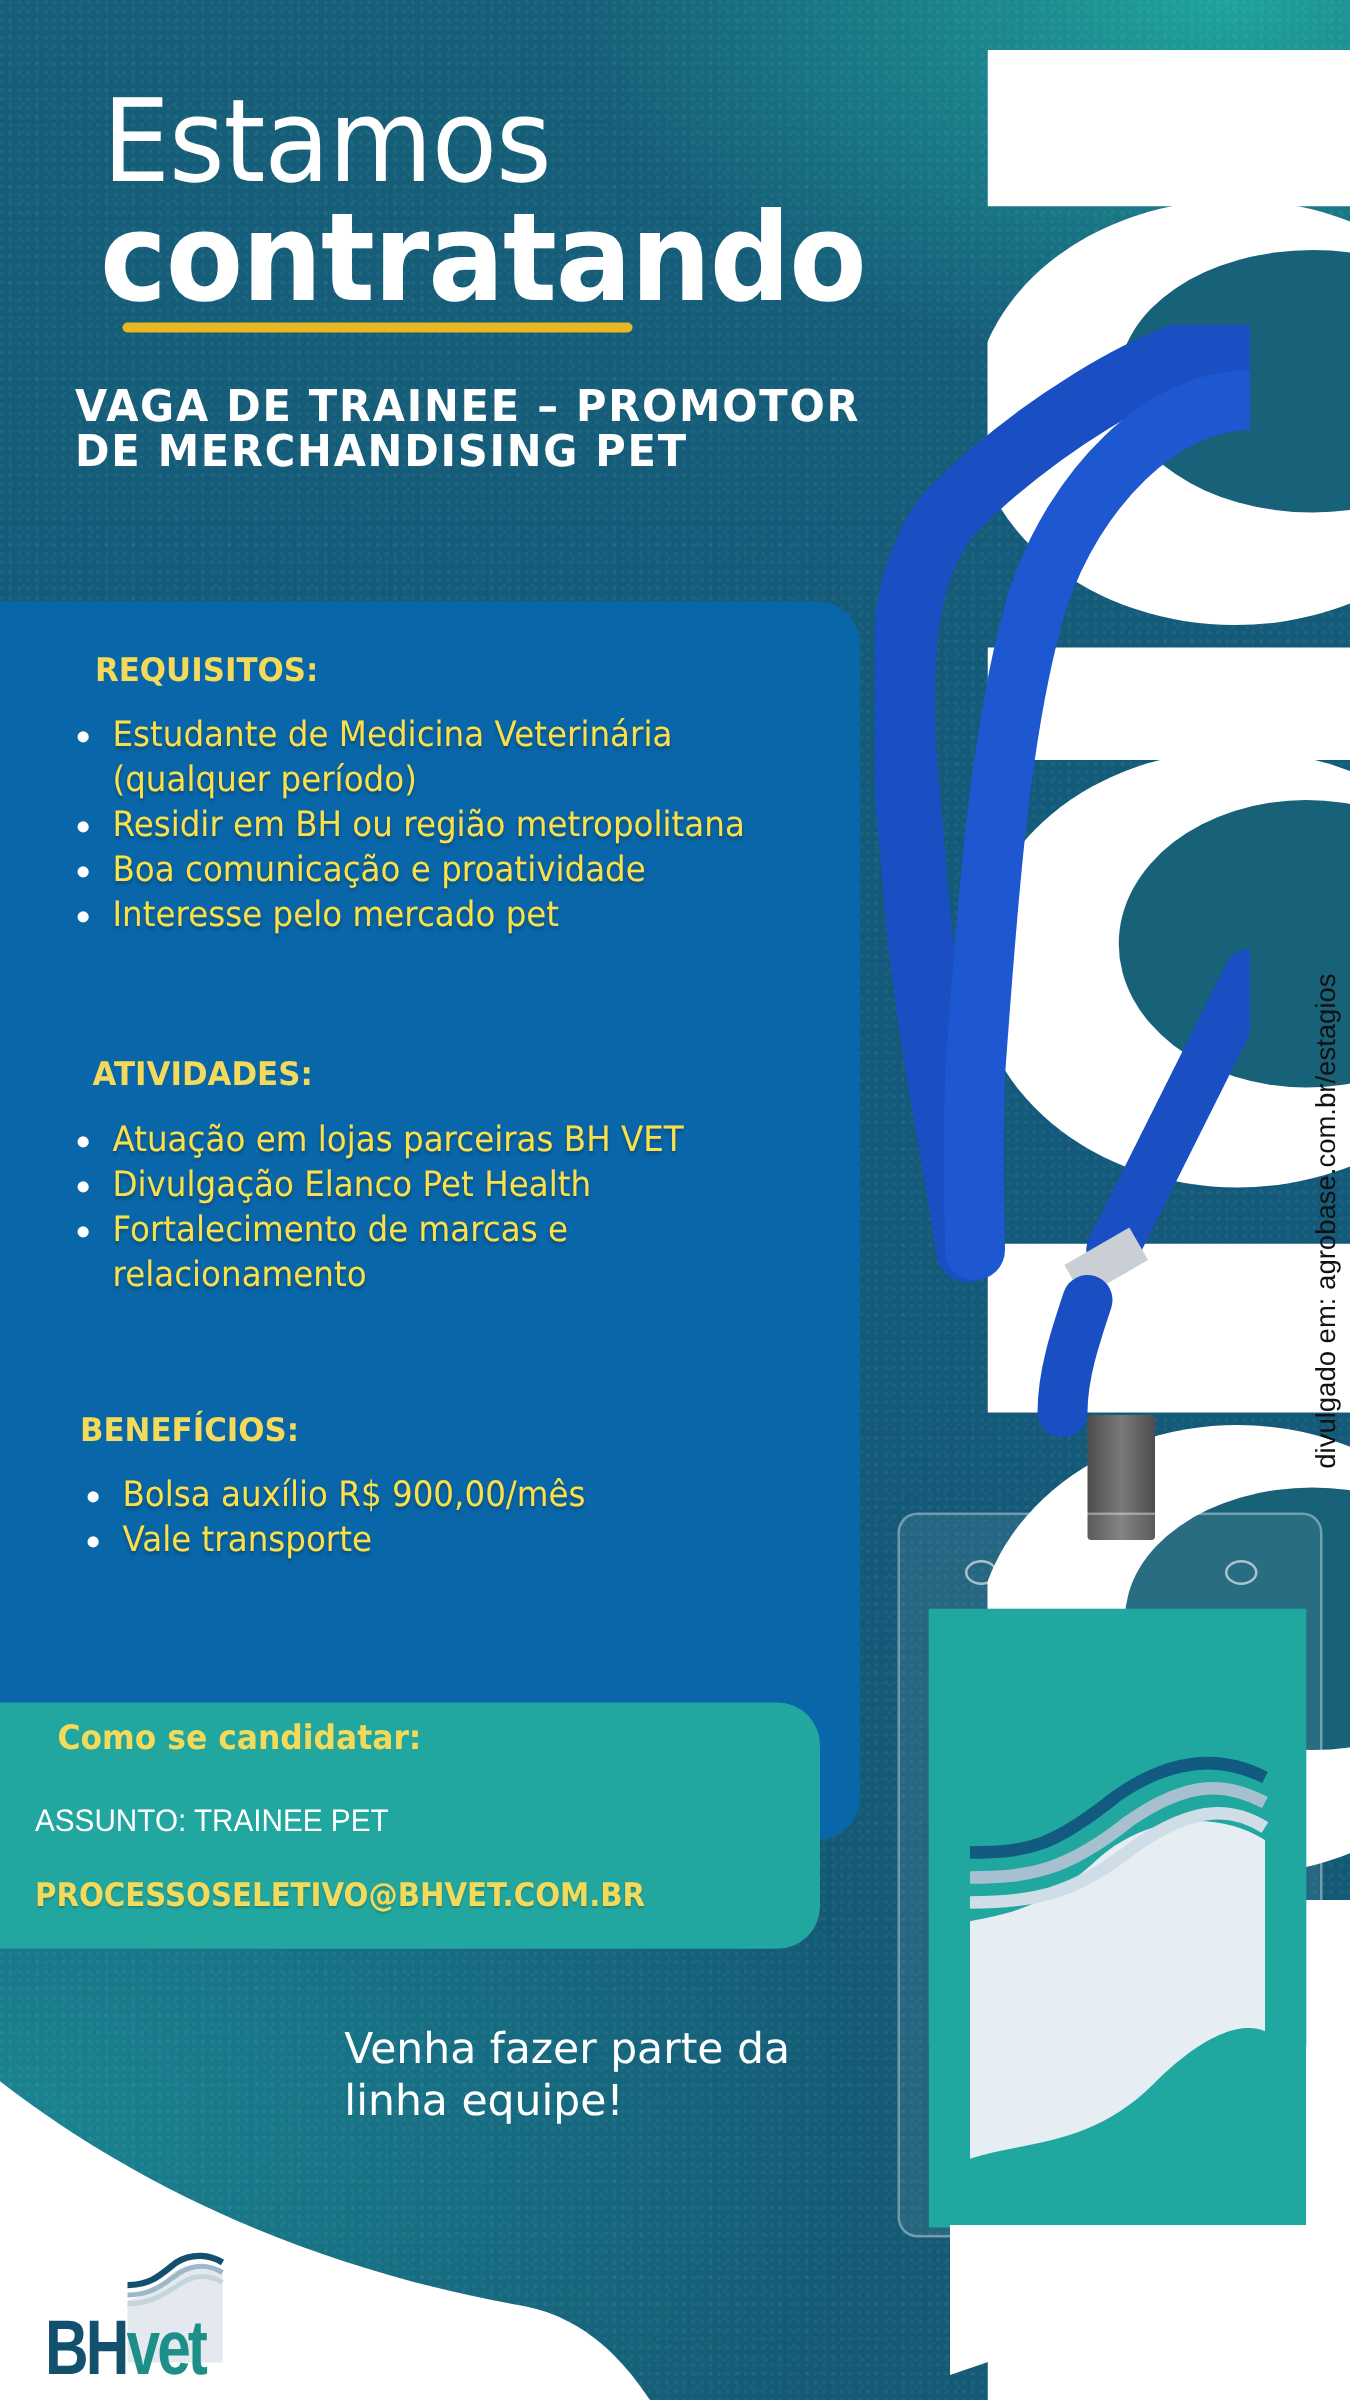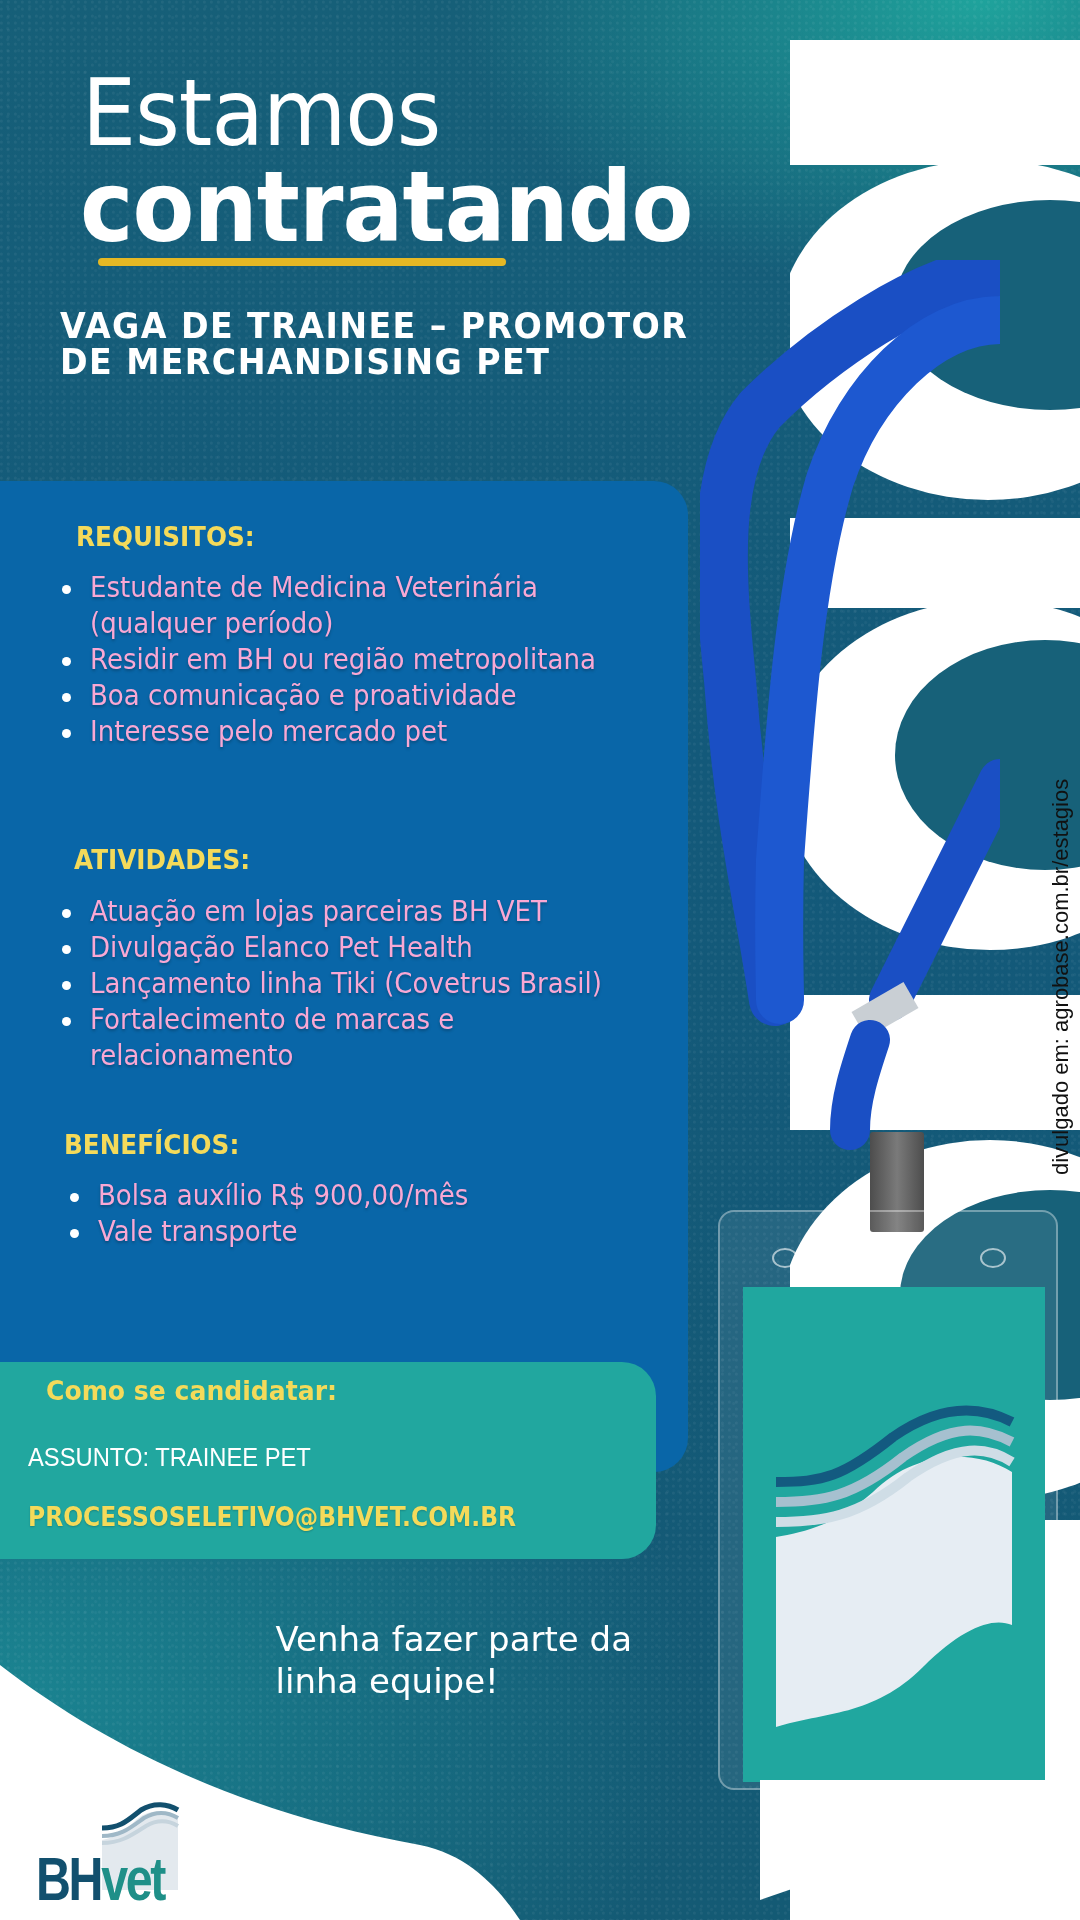--- a/index.html
+++ b/index.html
@@ -55,21 +55,21 @@
     }
     .blue-box {
       position: absolute; left: 0; top: 481px; width: 688px; height: 991px;
       background: #0966a8; border-radius: 0 34px 34px 0;
     }
     .section-title {
       position: absolute; font-weight: bold; color: #f4da5a; font-size: 26px;
       font-family: "DejaVu Sans", sans-serif;
       transform: scaleX(0.95); transform-origin: left;
     }
-    .list { position: absolute; list-style: none; color: #f9a8d4; font-size: 28px; line-height: 36px;
+    .list { position: absolute; list-style: none; color: #fde047; font-size: 28px; line-height: 36px;
       font-family: "DejaVu Sans", sans-serif; text-shadow: 0 2px 3px rgba(0,0,0,0.25); }
     .list li { position: relative; padding-left: 28px; }
     .list li::before { content: ""; position: absolute; left: 0; top: 15px; width: 9px; height: 9px; border-radius: 50%; background: #ffffff; }
     .list li .t { display: inline-block; transform: scaleX(0.93); transform-origin: left; white-space: nowrap; }
 
     .teal-box {
       position: absolute; left: 0; top: 1362px; width: 656px; height: 197px;
       background: #21a79f; border-radius: 0 34px 34px 0;
     }
     .apply-title { position: absolute; left: 46px; top: 1375px; font-size: 27px; font-weight: bold; color: #f4da5a;
@@ -164,21 +164,20 @@
   <li style="list-style:none;" class="cont"><span class="t">(qualquer período)</span></li>
   <li><span class="t">Residir em BH ou região metropolitana</span></li>
   <li><span class="t">Boa comunicação e proatividade</span></li>
   <li><span class="t">Interesse pelo mercado pet</span></li>
 </ul>
 
 <div class="section-title" style="left:74px; top:845px;">ATIVIDADES:</div>
 <ul class="list" style="left:62px; top:894px;">
   <li><span class="t">Atuação em lojas parceiras BH VET</span></li>
   <li><span class="t"> Divulgação Elanco Pet Health</span></li>
-  <li><span class="t">Lançamento linha Tiki (Covetrus Brasil)</span></li>
   <li><span class="t"> Fortalecimento de marcas e</span></li>
   <li class="cont"><span class="t">relacionamento</span></li>
 </ul>
 
 <div class="section-title" style="left:64px; top:1130px;">BENEFÍCIOS:</div>
 <ul class="list" style="left:70px; top:1178px;">
   <li><span class="t">Bolsa auxílio R$ 900,00/mês</span></li>
   <li><span class="t"> Vale transporte</span></li>
 </ul>
 

